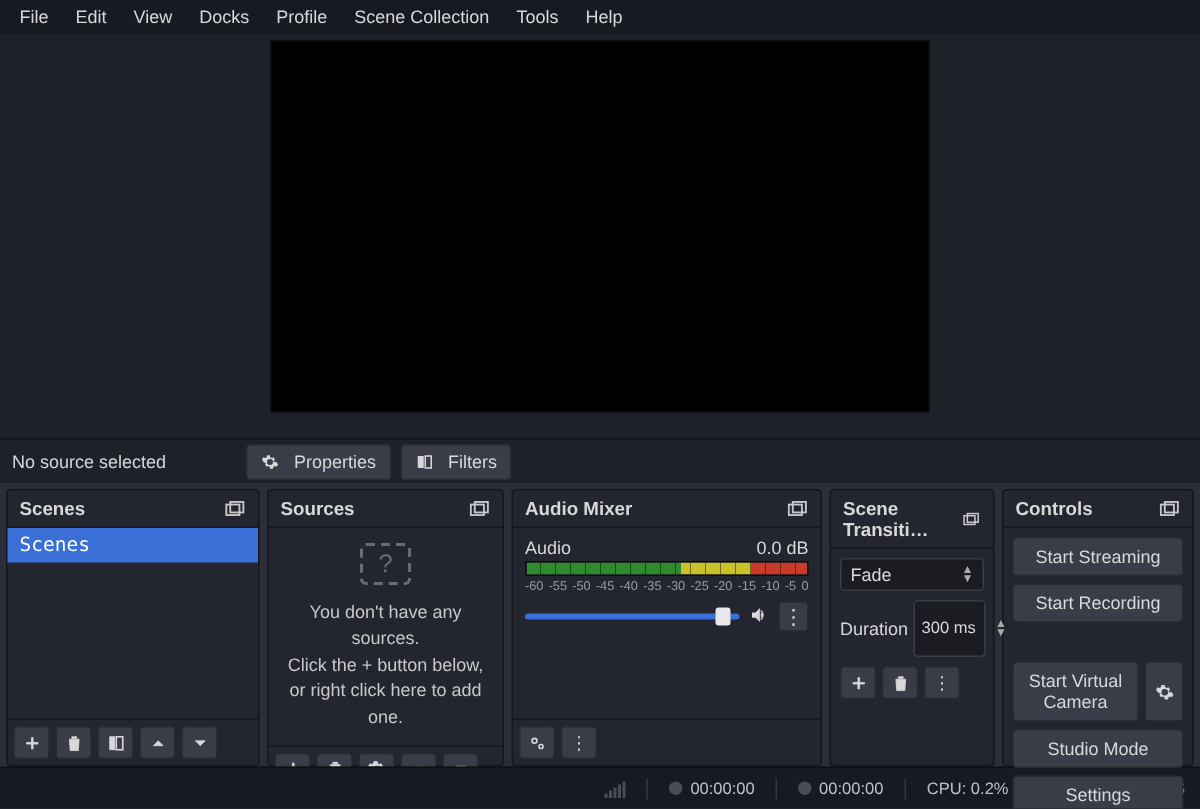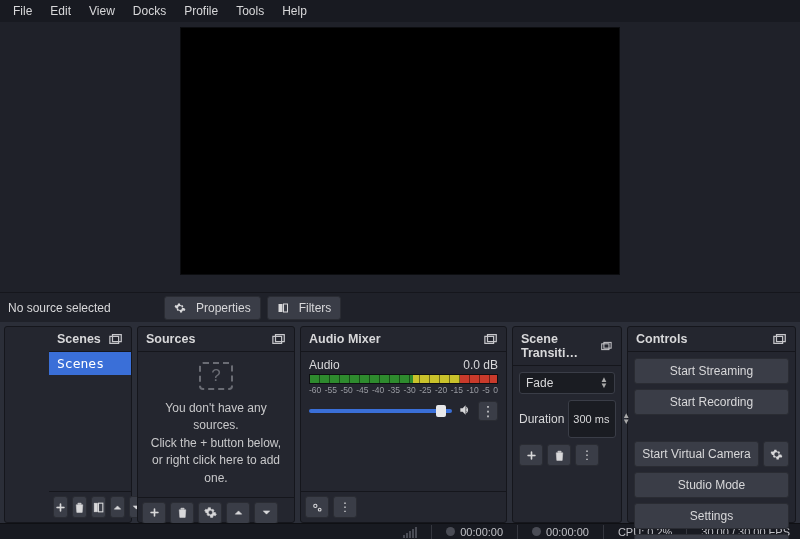--- a/index.html
+++ b/index.html
@@ -7,21 +7,21 @@
 .menubar { display:flex; background:#181a21; height:22px; align-items:center; padding:0 4px; gap:0; }
 .menubar span { padding:3px 9px; cursor:default; }
 .preview-area { flex:0 0 270px; background:#1f2129; display:flex; align-items:flex-start; justify-content:center; padding-top:5px; }
 .preview-canvas { width:440px; height:248px; background:#000; border:1px solid #0c0d10; }
 .toolbar { display:flex; align-items:center; height:30px; background:#1f2129; padding:0 8px; gap:6px; border-top:1px solid #15161c; }
 .toolbar .status { flex:0 0 150px; font-size:12px; }
 .btn { background:#3a3d47; border:1px solid #2a2c33; border-radius:3px; padding:4px 9px; display:inline-flex; align-items:center; gap:10px; font-size:12px; color:#d8d8da; cursor:pointer; }
 .btn svg { width:12px; height:12px; fill:#d8d8da; }
 .docks { display:flex; gap:5px; padding:4px 4px 0 4px; flex:1; min-height:0; }
 .dock { background:#24262f; border:1px solid #15161c; border-radius:3px; display:flex; flex-direction:column; }
-.dock-scenes { width:128px;padding-left:44px; }
+.dock-scenes { width:169px; }
 .dock-sources { width:158px; }
 .dock-mixer { width:207px; }
 .dock-trans { width:110px; }
 .dock-controls { flex:1; }
 .dock-header { display:flex; align-items:center; justify-content:space-between; padding:5px 8px; font-weight:600; font-size:12.5px; border-bottom:1px solid #15161c; }
 .dock-body { flex:1; position:relative; display:flex; flex-direction:column; }
 .dock-footer { display:flex; gap:4px; padding:4px; border-top:1px solid #15161c; }
 .iconbtn { width:24px; height:22px; background:#3a3d47; border:1px solid #2a2c33; border-radius:3px; display:flex; align-items:center; justify-content:center; cursor:pointer; }
 .iconbtn svg { width:13px; height:13px; fill:#d8d8da; stroke:#d8d8da; }
 .scene-item { background:#3a6fd8; color:#fff; padding:4px 8px; font-family:Consolas,monospace; font-size:13px; }
@@ -39,38 +39,39 @@
 .dots { width:20px; height:20px; background:#3a3d47; border:1px solid #2a2c33; border-radius:3px; display:flex; align-items:center; justify-content:center; font-size:14px; line-height:1; }
 .trans-body { padding:6px; display:flex; flex-direction:column; gap:6px; font-size:12px; }
 .select { background:#1a1c22; border:1px solid #3a3d47; border-radius:3px; padding:3px 6px; display:flex; justify-content:space-between; align-items:center; }
 .spin { display:flex; align-items:center; gap:4px; }
 .spin input { width:48px; background:#1a1c22; border:1px solid #3a3d47; color:#d8d8da; padding:12px 4px; font-size:11px; border-radius:3px; }
 .trans-btns { display:flex; gap:4px; }
 .controls-body { padding:6px; display:flex; flex-direction:column; gap:5px; }
 .ctrl-row { display:flex; gap:4px;margin-top:21px; }
 .ctrl-btn { flex:1; background:#3a3d47; border:1px solid #2a2c33; border-radius:3px; padding:5px 4px; text-align:center; font-size:12px; cursor:pointer; }
 .ctrl-gear { width:26px; flex:0 0 26px; display:flex; align-items:center; justify-content:center; background:#3a3d47; border:1px solid #2a2c33; border-radius:3px; }
-.statusbar { height:16px; background:#181a21; display:flex; align-items:center; justify-content:flex-end; gap:14px; padding:0 10px; font-size:11px; color:#c0c1c6; border-top:1px solid #0f1014;}
+.statusbar { height:28px; background:#181a21; display:flex; align-items:center; justify-content:flex-end; gap:14px; padding:0 10px; font-size:11px; color:#c0c1c6; border-top:1px solid #0f1014;}
 .statusbar .cell { display:flex; align-items:center; gap:5px; }
 .statusbar .sep { width:1px; height:14px; background:#35373f; }
 .docksvg{width:14px;height:12px;fill:none;stroke:#c8c8cc;stroke-width:1.4;}
 .updn { font-size:8px; line-height:6px; color:#aaa; display:flex; flex-direction:column; margin-left:2px;}
 .bars { display:flex; align-items:flex-end; gap:1px; height:12px; }
 .bars i{width:2px;background:#4a4c55;display:block;}
 .rec-dot{width:9px;height:9px;border-radius:50%;background:#4a4c55;}
 </style>
 </head>
 <body>
 
 <div class="menubar">
   <span>File</span>
   <span>Edit</span>
   <span>View</span>
   <span>Docks</span>
   <span>Profile</span>
+  <span>Scene Collection</span>
   <span>Tools</span>
   <span>Help</span>
 </div>
 
 <div class="preview-area">
   <div class="preview-canvas"></div>
 </div>
 
 <div class="toolbar">
   <div class="status">No source selected</div>

